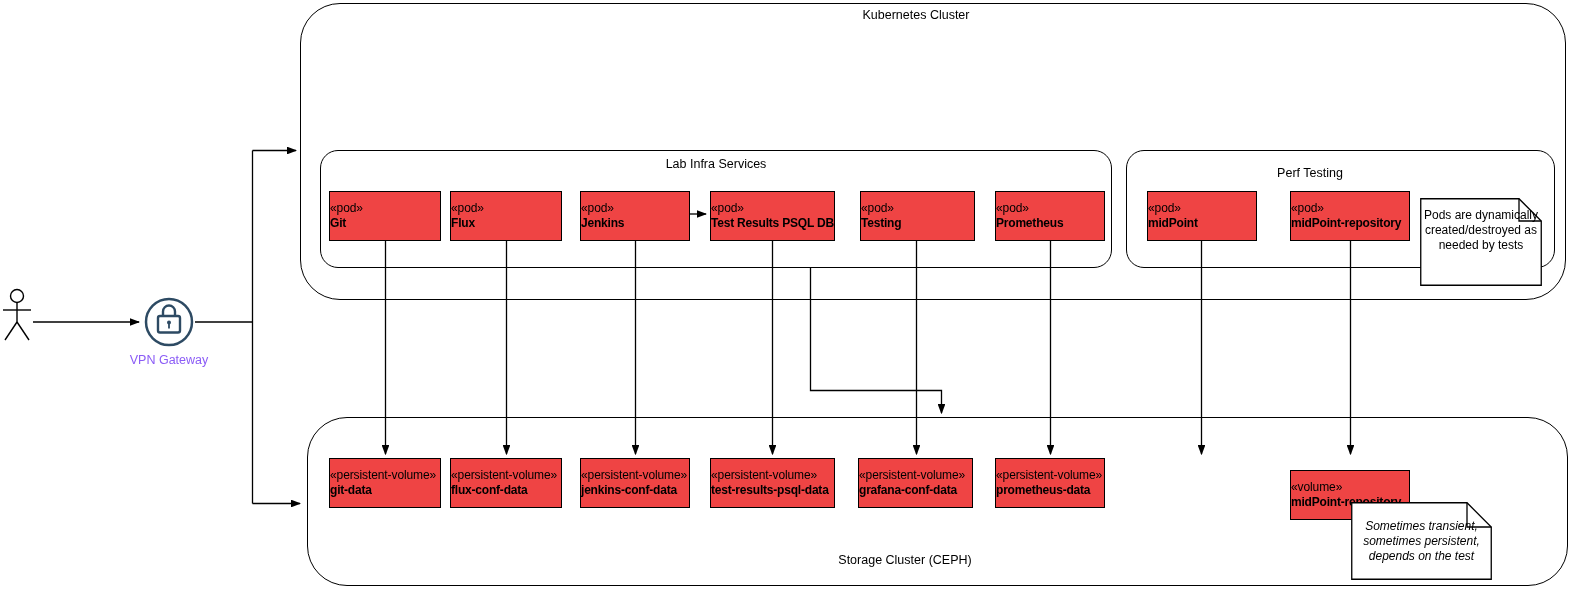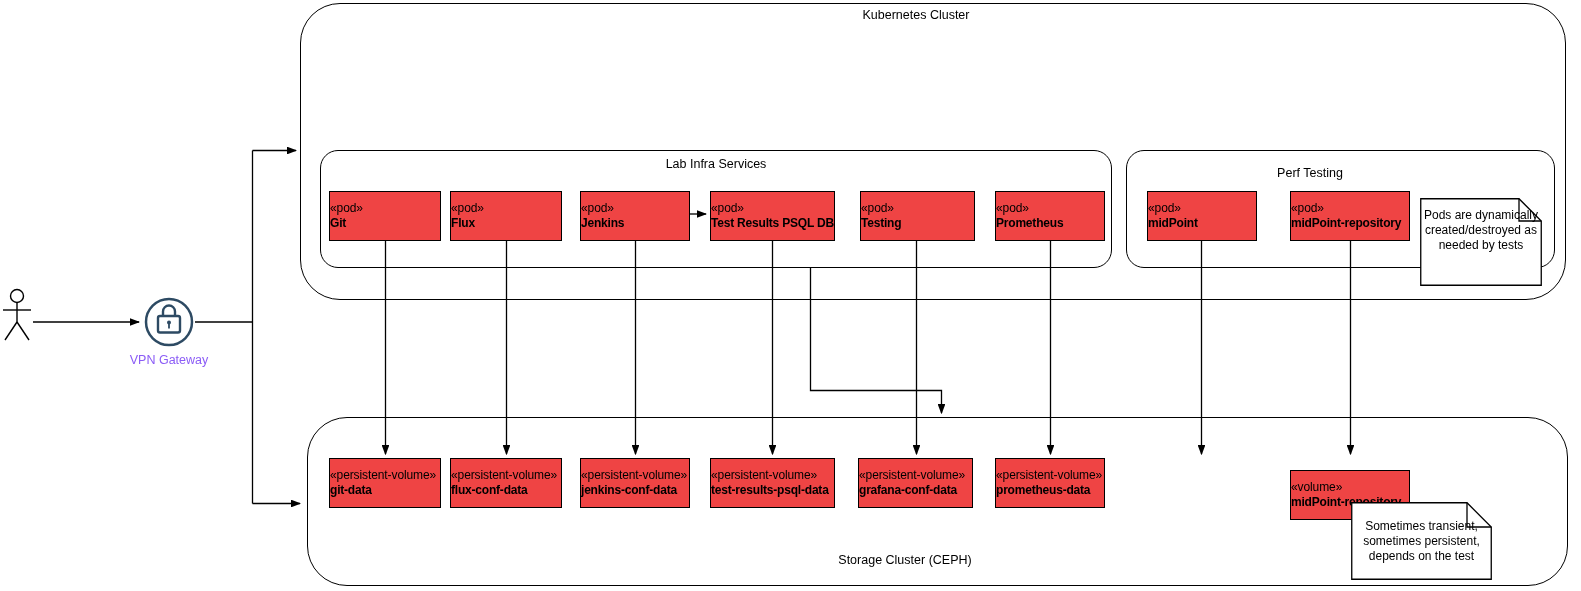--- a/index.html
+++ b/index.html
@@ -119,21 +119,21 @@
   </div>
 
   <div class="note" style="left:1420px;top:170px;width:122px;height:64px;margin-top:28px;">
     <svg width="122" height="88" viewBox="0 0 122 88">
       <path d="M0.75,0.75 H99 L121.25,23 V87.25 H0.75 Z" fill="#ffffff" stroke="#000" stroke-width="1.3"></path>
       <path d="M99,0.75 V23 H121.25" fill="none" stroke="#000" stroke-width="1.3"></path>
     </svg>
     <div class="note-text">Pods are dynamically created/destroyed as needed by tests</div>
   </div>
 
-  <div class="note" style="left:1351px;top:502px;width:141px;height:78px;">
+  <div class="note" style="left:1351px;top:502px;width:141px;height:78px;font-style:italic;">
     <svg width="141" height="78" viewBox="0 0 141 78">
       <path d="M0.75,0.75 H116 L140.25,25 V77.25 H0.75 Z" fill="#ffffff" stroke="#000" stroke-width="1.3"></path>
       <path d="M116,0.75 V25 H140.25" fill="none" stroke="#000" stroke-width="1.3"></path>
     </svg>
     <div class="note-text">Sometimes transient, sometimes persistent, depends on the test</div>
   </div>
 
   <div class="vpn-label" style="left:119px;top:353px;width:100px;color:#8b5cf6;">VPN Gateway</div>
 
   <svg class="edges" viewBox="0 0 1581 591">

